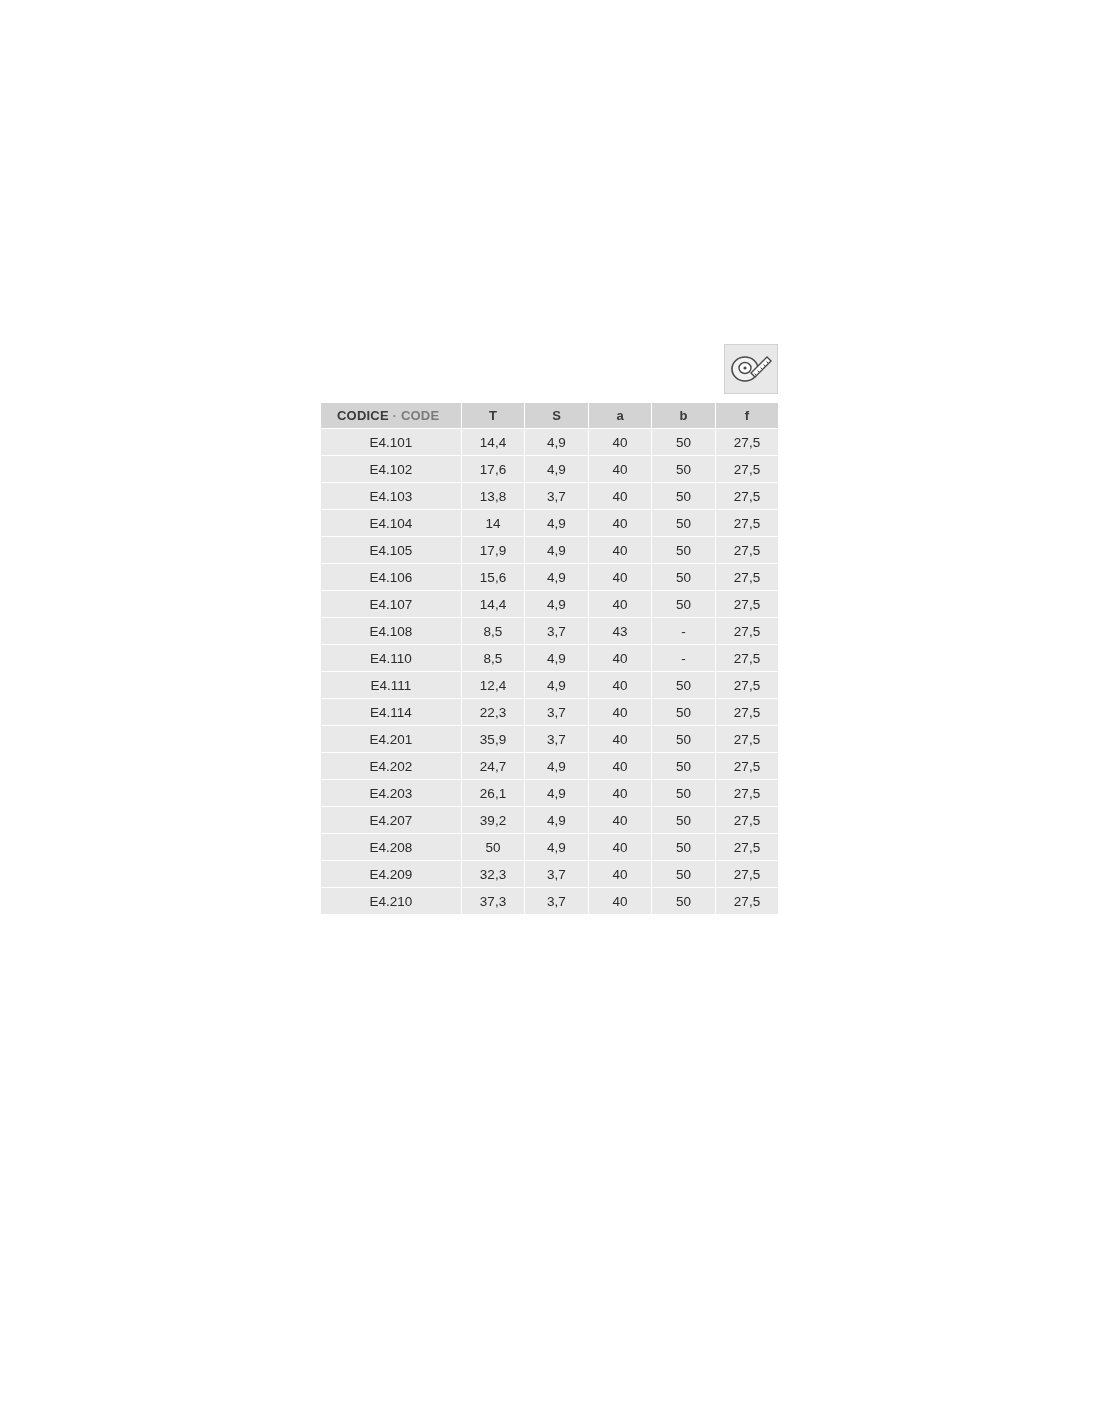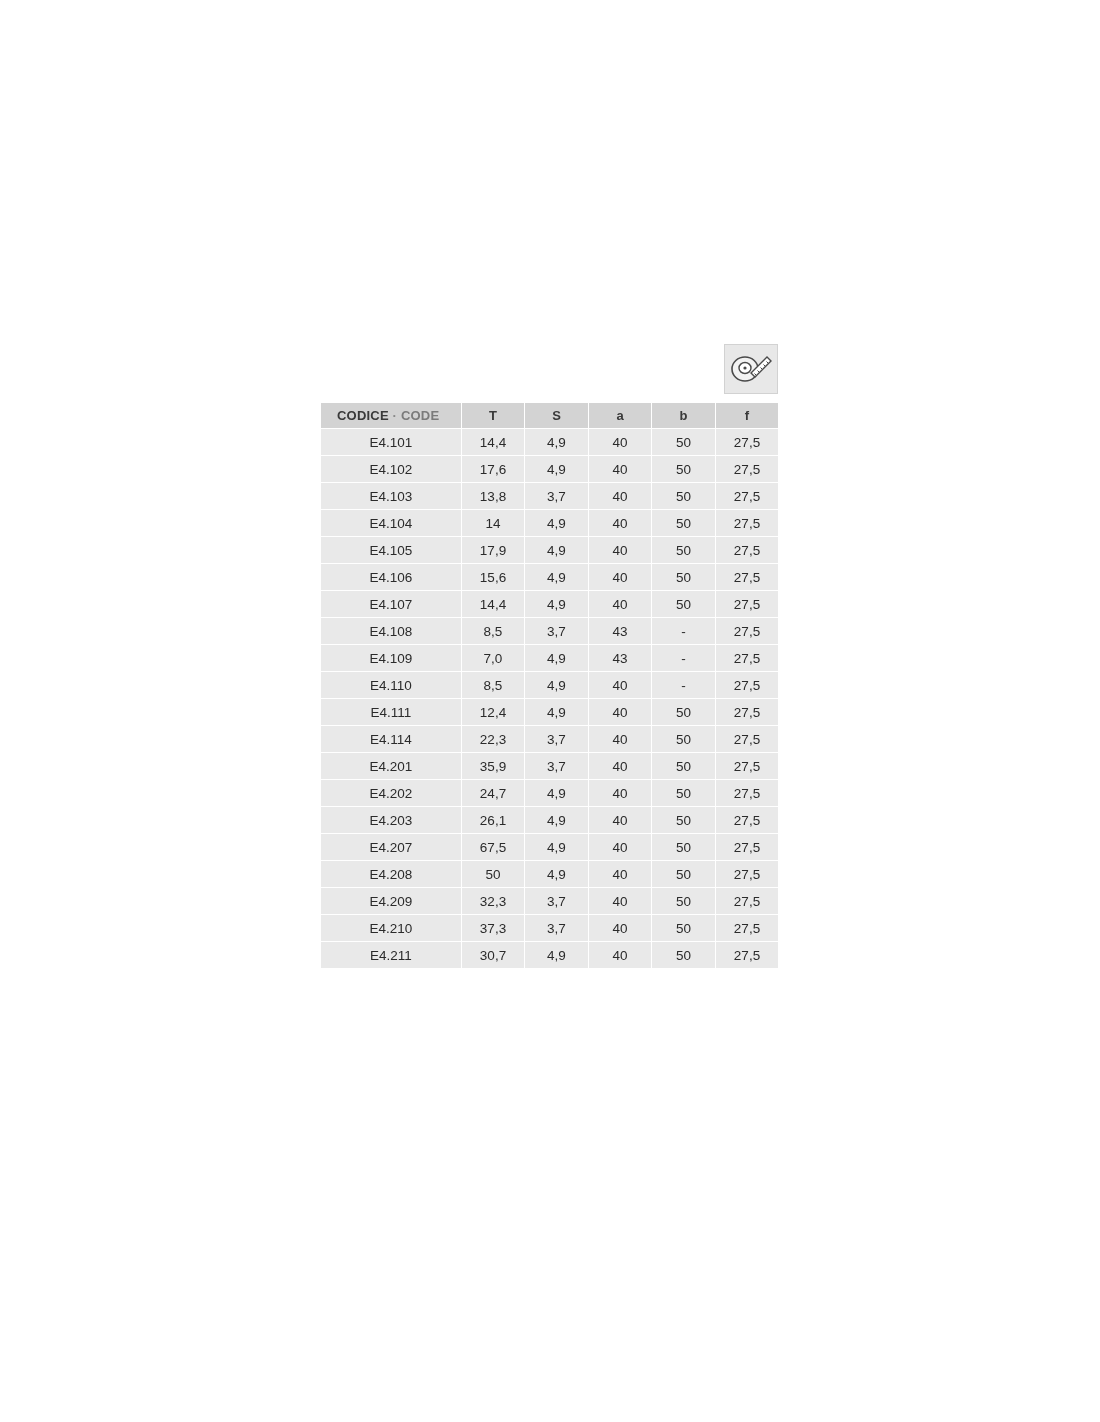--- a/index.html
+++ b/index.html
@@ -185,28 +185,20 @@
         </tr>
         <tr>
           <td class="code-cell">E4.108</td>
           <td>8,5</td>
           <td>3,7</td>
           <td>43</td>
           <td>-</td>
           <td>27,5</td>
         </tr>
         <tr>
-          <td class="code-cell">E4.109</td>
-          <td>7,0</td>
-          <td>4,9</td>
-          <td>43</td>
-          <td>-</td>
-          <td>27,5</td>
-        </tr>
-        <tr>
           <td class="code-cell">E4.110</td>
           <td>8,5</td>
           <td>4,9</td>
           <td>40</td>
           <td>-</td>
           <td>27,5</td>
         </tr>
         <tr>
           <td class="code-cell">E4.111</td>
           <td>12,4</td>
@@ -242,21 +234,21 @@
         <tr>
           <td class="code-cell">E4.203</td>
           <td>26,1</td>
           <td>4,9</td>
           <td>40</td>
           <td>50</td>
           <td>27,5</td>
         </tr>
         <tr>
           <td class="code-cell">E4.207</td>
-          <td>67,5</td>
+          <td>39,2</td>
           <td>4,9</td>
           <td>40</td>
           <td>50</td>
           <td>27,5</td>
         </tr>
         <tr>
           <td class="code-cell">E4.208</td>
           <td>50</td>
           <td>4,9</td>
           <td>40</td>
@@ -272,24 +264,16 @@
           <td>27,5</td>
         </tr>
         <tr>
           <td class="code-cell">E4.210</td>
           <td>37,3</td>
           <td>3,7</td>
           <td>40</td>
           <td>50</td>
           <td>27,5</td>
         </tr>
-        <tr>
-          <td class="code-cell">E4.211</td>
-          <td>30,7</td>
-          <td>4,9</td>
-          <td>40</td>
-          <td>50</td>
-          <td>27,5</td>
-        </tr>
       </tbody>
   </table>
 
 </div>
 
 </body></html>

